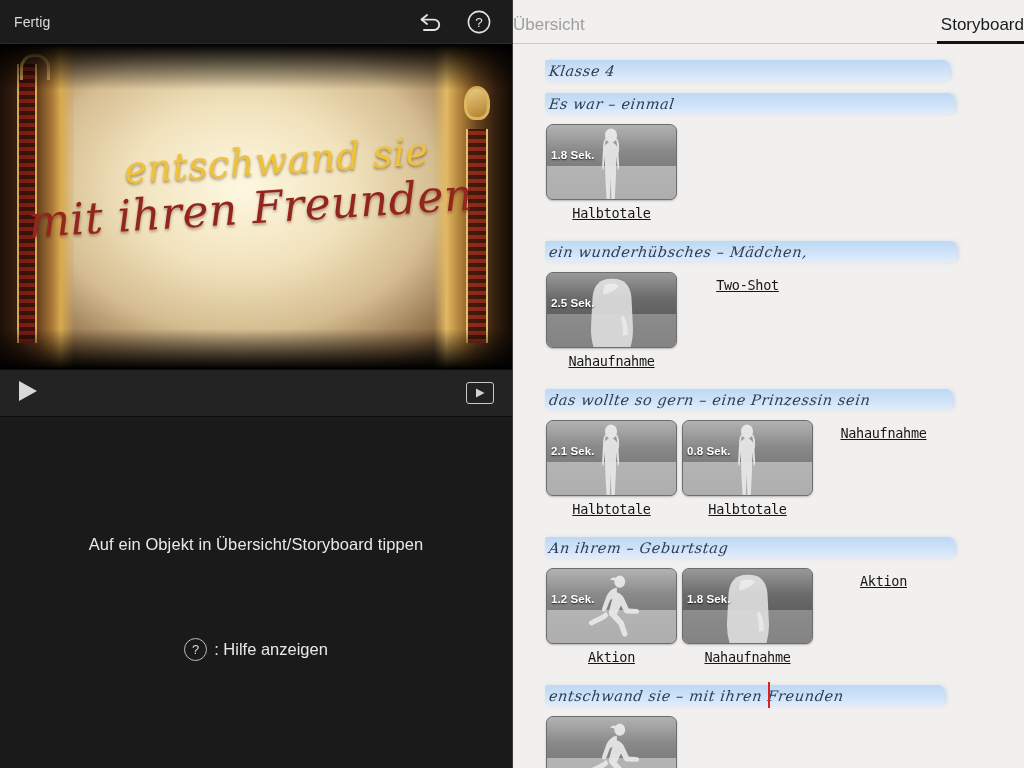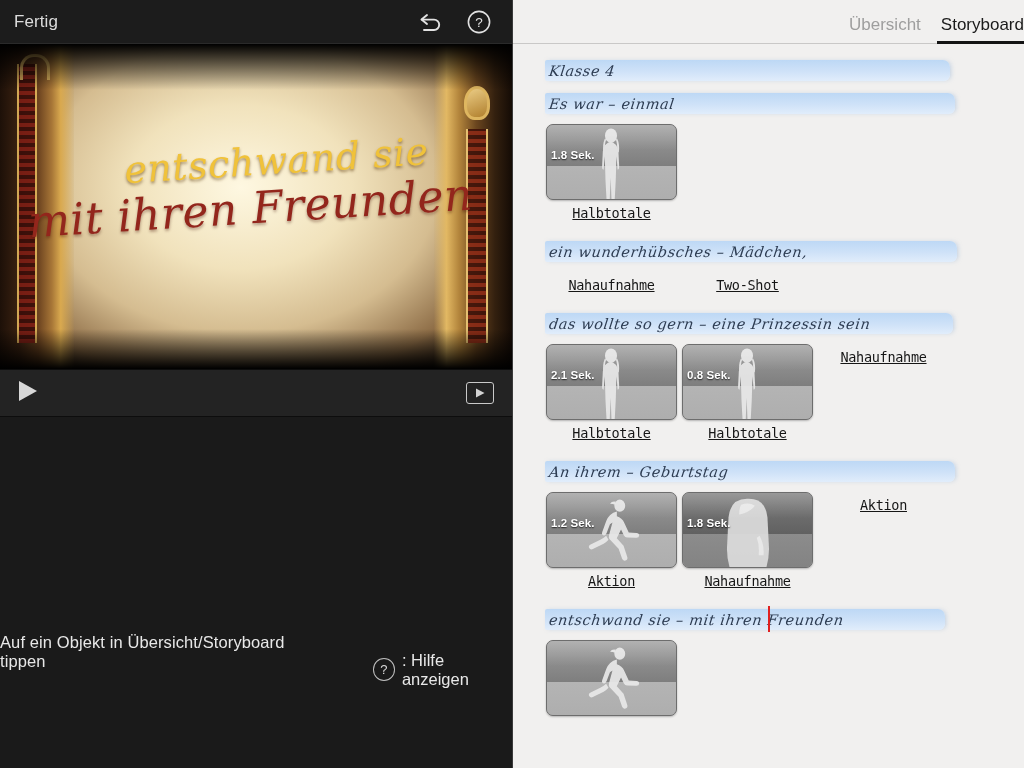--- a/index.html
+++ b/index.html
@@ -14,21 +14,21 @@
   #left-panel {
     width:512px; height:768px; background:#121212;
     display:flex; flex-direction:column; position:relative;
   }
   #top-bar {
     height:44px; background:#1c1c1c; position:relative;
     display:flex; align-items:center; flex:0 0 44px;
     border-bottom:1px solid #2a2a2a;
   }
   #done-button {
-    color:#dcdcdc; font-size:17px; margin-left:14px; letter-spacing:0.1px;
+    color:#dcdcdc; font-size:14px; margin-left:14px; letter-spacing:0.1px;
     cursor:pointer;
   }
   #project-title {
     position:absolute; left:0; right:0; text-align:center;
     color:#ffffff; font-size:17px; pointer-events:none;
   }
   .topbar-right { margin-left:auto; display:flex; align-items:center; gap:22px; margin-right:20px; }
   .icon-btn { cursor:pointer; display:flex; align-items:center; justify-content:center; }
 
   
@@ -104,44 +104,44 @@
   }
   #play-button { margin-left:17px; cursor:pointer; }
   #fullscreen-play-button {
     margin-left:auto; margin-right:18px; width:28px; height:22px;
     border:1.6px solid #c9c9c9; border-radius:3px; cursor:pointer;
     display:flex; align-items:center; justify-content:center;
   }
 
   
   #hint-area {
-    flex:1; background:#1a1a1a; display:flex; flex-direction:row;
-    align-items:center; justify-content:space-between; padding-top:118px;gap:48px;
+    flex:1; background:#1a1a1a; display:flex; flex-direction:column;
+    align-items:center; justify-content:flex-start; padding-top:118px;gap:48px;
   }
   #hint-primary { color:#e8e8e8; font-size:16.5px; letter-spacing:0.1px; }
   #hint-secondary {
     margin-top:36px; display:flex; align-items:center; gap:7px;
     color:#e8e8e8; font-size:16.5px;
   }
   .help-circle {
     width:23px; height:23px; border-radius:50%; border:1.5px solid #bdbdbd;
     display:flex; align-items:center; justify-content:center;
     font-size:13px; color:#d8d8d8;
   }
 
   
   #right-panel {
     width:512px; height:768px; background:#f1f0ef;
     display:flex; flex-direction:column; position:relative;
     border-left:1px solid #3a3a3a;
   }
   #tab-bar {
     height:44px; flex:0 0 44px; display:flex; align-items:flex-end;
-    justify-content:flex-end; gap:20px; background:#f1f0ef;
-    border-bottom:1px solid #c9c8c7; position:relative;padding-left:32px;
+    justify-content:space-between; gap:20px; background:#f1f0ef;
+    border-bottom:1px solid #c9c8c7; position:relative;
   }
   .tab {
     font-size:17px; padding-bottom:8px; cursor:pointer; position:relative;
     color:#9e9e9e;
   }
   .tab.active { color:#1a1a1a; }
   .tab.active:after {
     content:""; position:absolute; left:-4px; right:-4px; bottom:-1px;
     height:3px; background:#141414;
   }
@@ -312,20 +312,33 @@
             </div>
           </div>
         </div>
         <div class="group" style="margin-bottom: 18px;">
           <div class="group-header">
             <div class="highlight-bar" style="width: 412px;"></div>
             <div class="handwriting">ein wunderhübsches – Mädchen,</div>
           </div>
           <div class="shots">
             <div class="shot-card">
+              <div class="thumb dark">
+                <div class="sky"></div>
+                <div class="floor"></div>
+                <svg class="figure" viewBox="0 0 131 76" preserveAspectRatio="xMidYMax meet">
+      <g fill="#dcdcdc" opacity="0.93">
+        <path d="M65 6 q-17 0 -19 19 l-1.5 30 q-0.5 11 2.5 21 l38 0 q3 -10 2.5 -21 l-1.5 -30 q-2 -19 -19 -19z"></path>
+        <path d="M59 12 q8 -3 14 1 q-5 7 -16 9 q0 -7 2 -10z" fill="#f2f2f2"></path>
+        <path d="M78 44 q5 10 4 20 l-5 0 q1 -10 -2 -18z" fill="#efefef"></path>
+      </g>
+                </svg>
+                <div class="gloss"></div>
+                <div class="duration-badge">2.5 Sek.</div>
+              </div>
               <div class="shot-label">Nahaufnahme</div>
             </div>
             <div class="shot-card">
               <div class="shot-label">Two-Shot</div>
             </div>
           </div>
         </div>
         <div class="group" style="margin-bottom: 18px;">
           <div class="group-header">
             <div class="highlight-bar" style="width: 408px;"></div>

